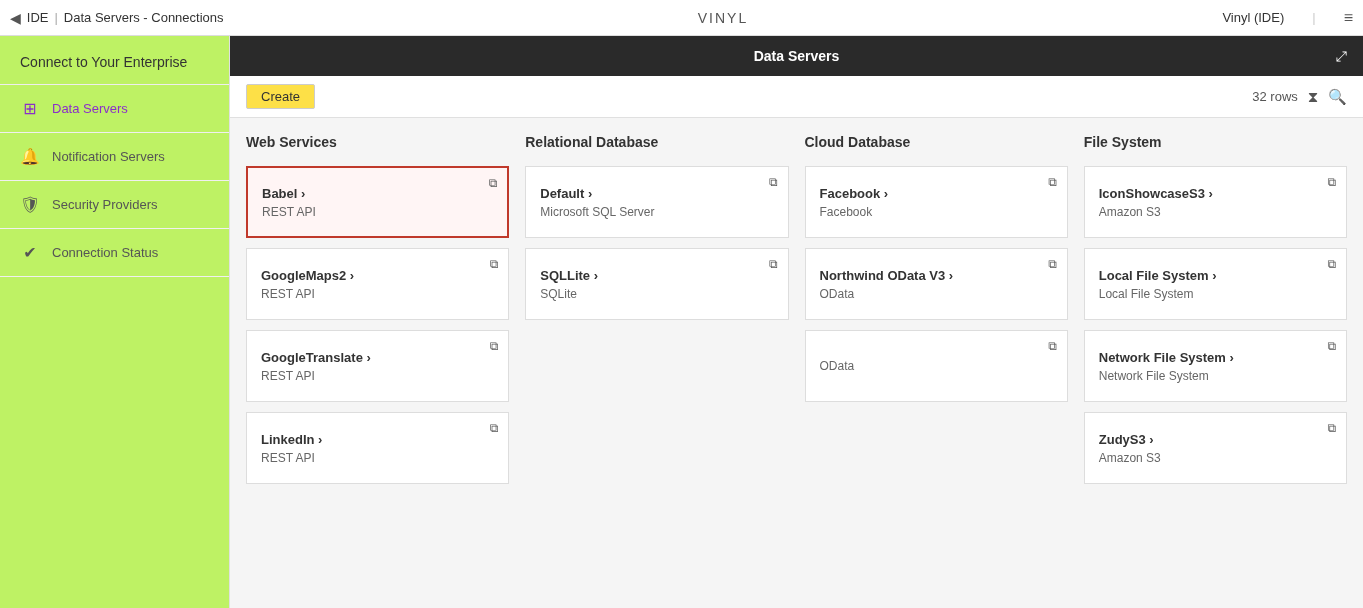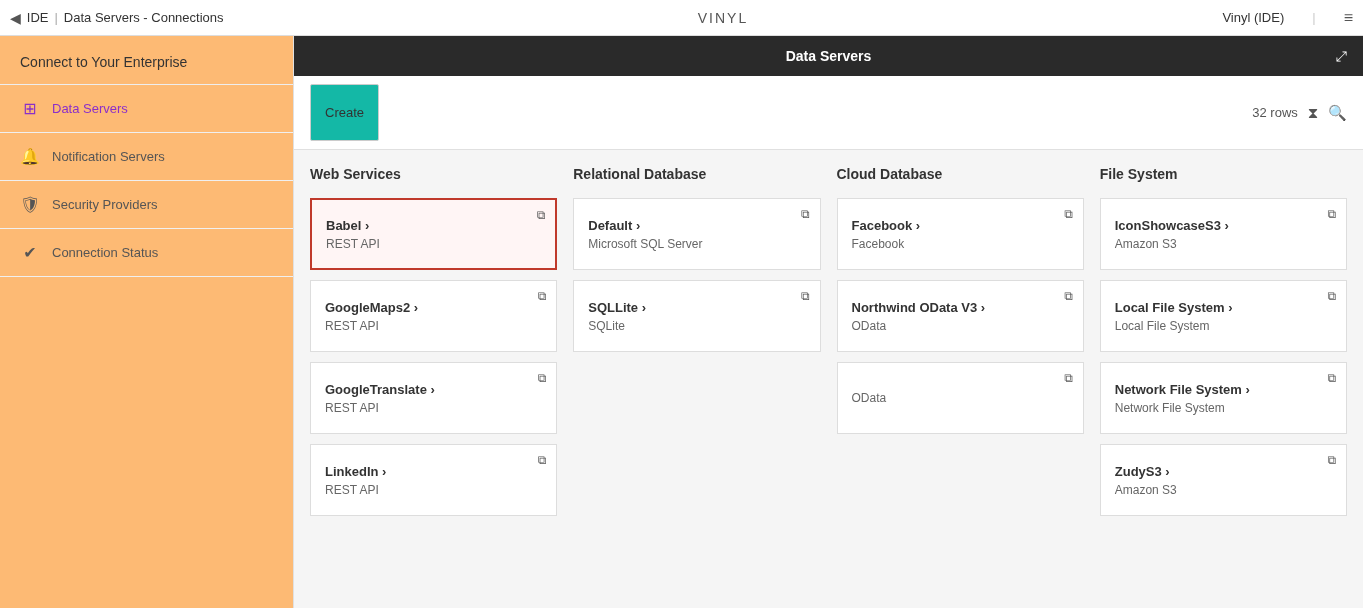--- a/index.html
+++ b/index.html
@@ -46,22 +46,22 @@
 
     
     .main-layout {
       display: flex;
       flex: 1;
       overflow: hidden;
     }
 
     
     .sidebar {
-      width: 294px;
-      background: #fdba74;
+      width: 230px;
+      background: #bef264;
       border-right: 1px solid #e0e0e0;
       display: flex;
       flex-direction: column;
       flex-shrink: 0;
     }
     .sidebar-header {
       padding: 18px 20px 14px 20px;
       font-size: 14px;
       color: #333;
       border-bottom: 1px solid #eee;
@@ -114,22 +114,22 @@
       display: flex;
       align-items: center;
       justify-content: space-between;
       padding: 8px 16px;
       background: #fff;
       border-bottom: 1px solid #e0e0e0;
       flex-shrink: 0;
     }
     .create-btn {
       border: 1px solid #ccc;
-      background: #14b8a6;
-      padding: 20px 14px;
+      background: #fde047;
+      padding: 4px 14px;
       cursor: pointer;
       font-size: 13px;
       color: #333;
       border-radius: 2px;
     }
     .toolbar-right {
       display: flex;
       align-items: center;
       gap: 10px;
       color: #555;

